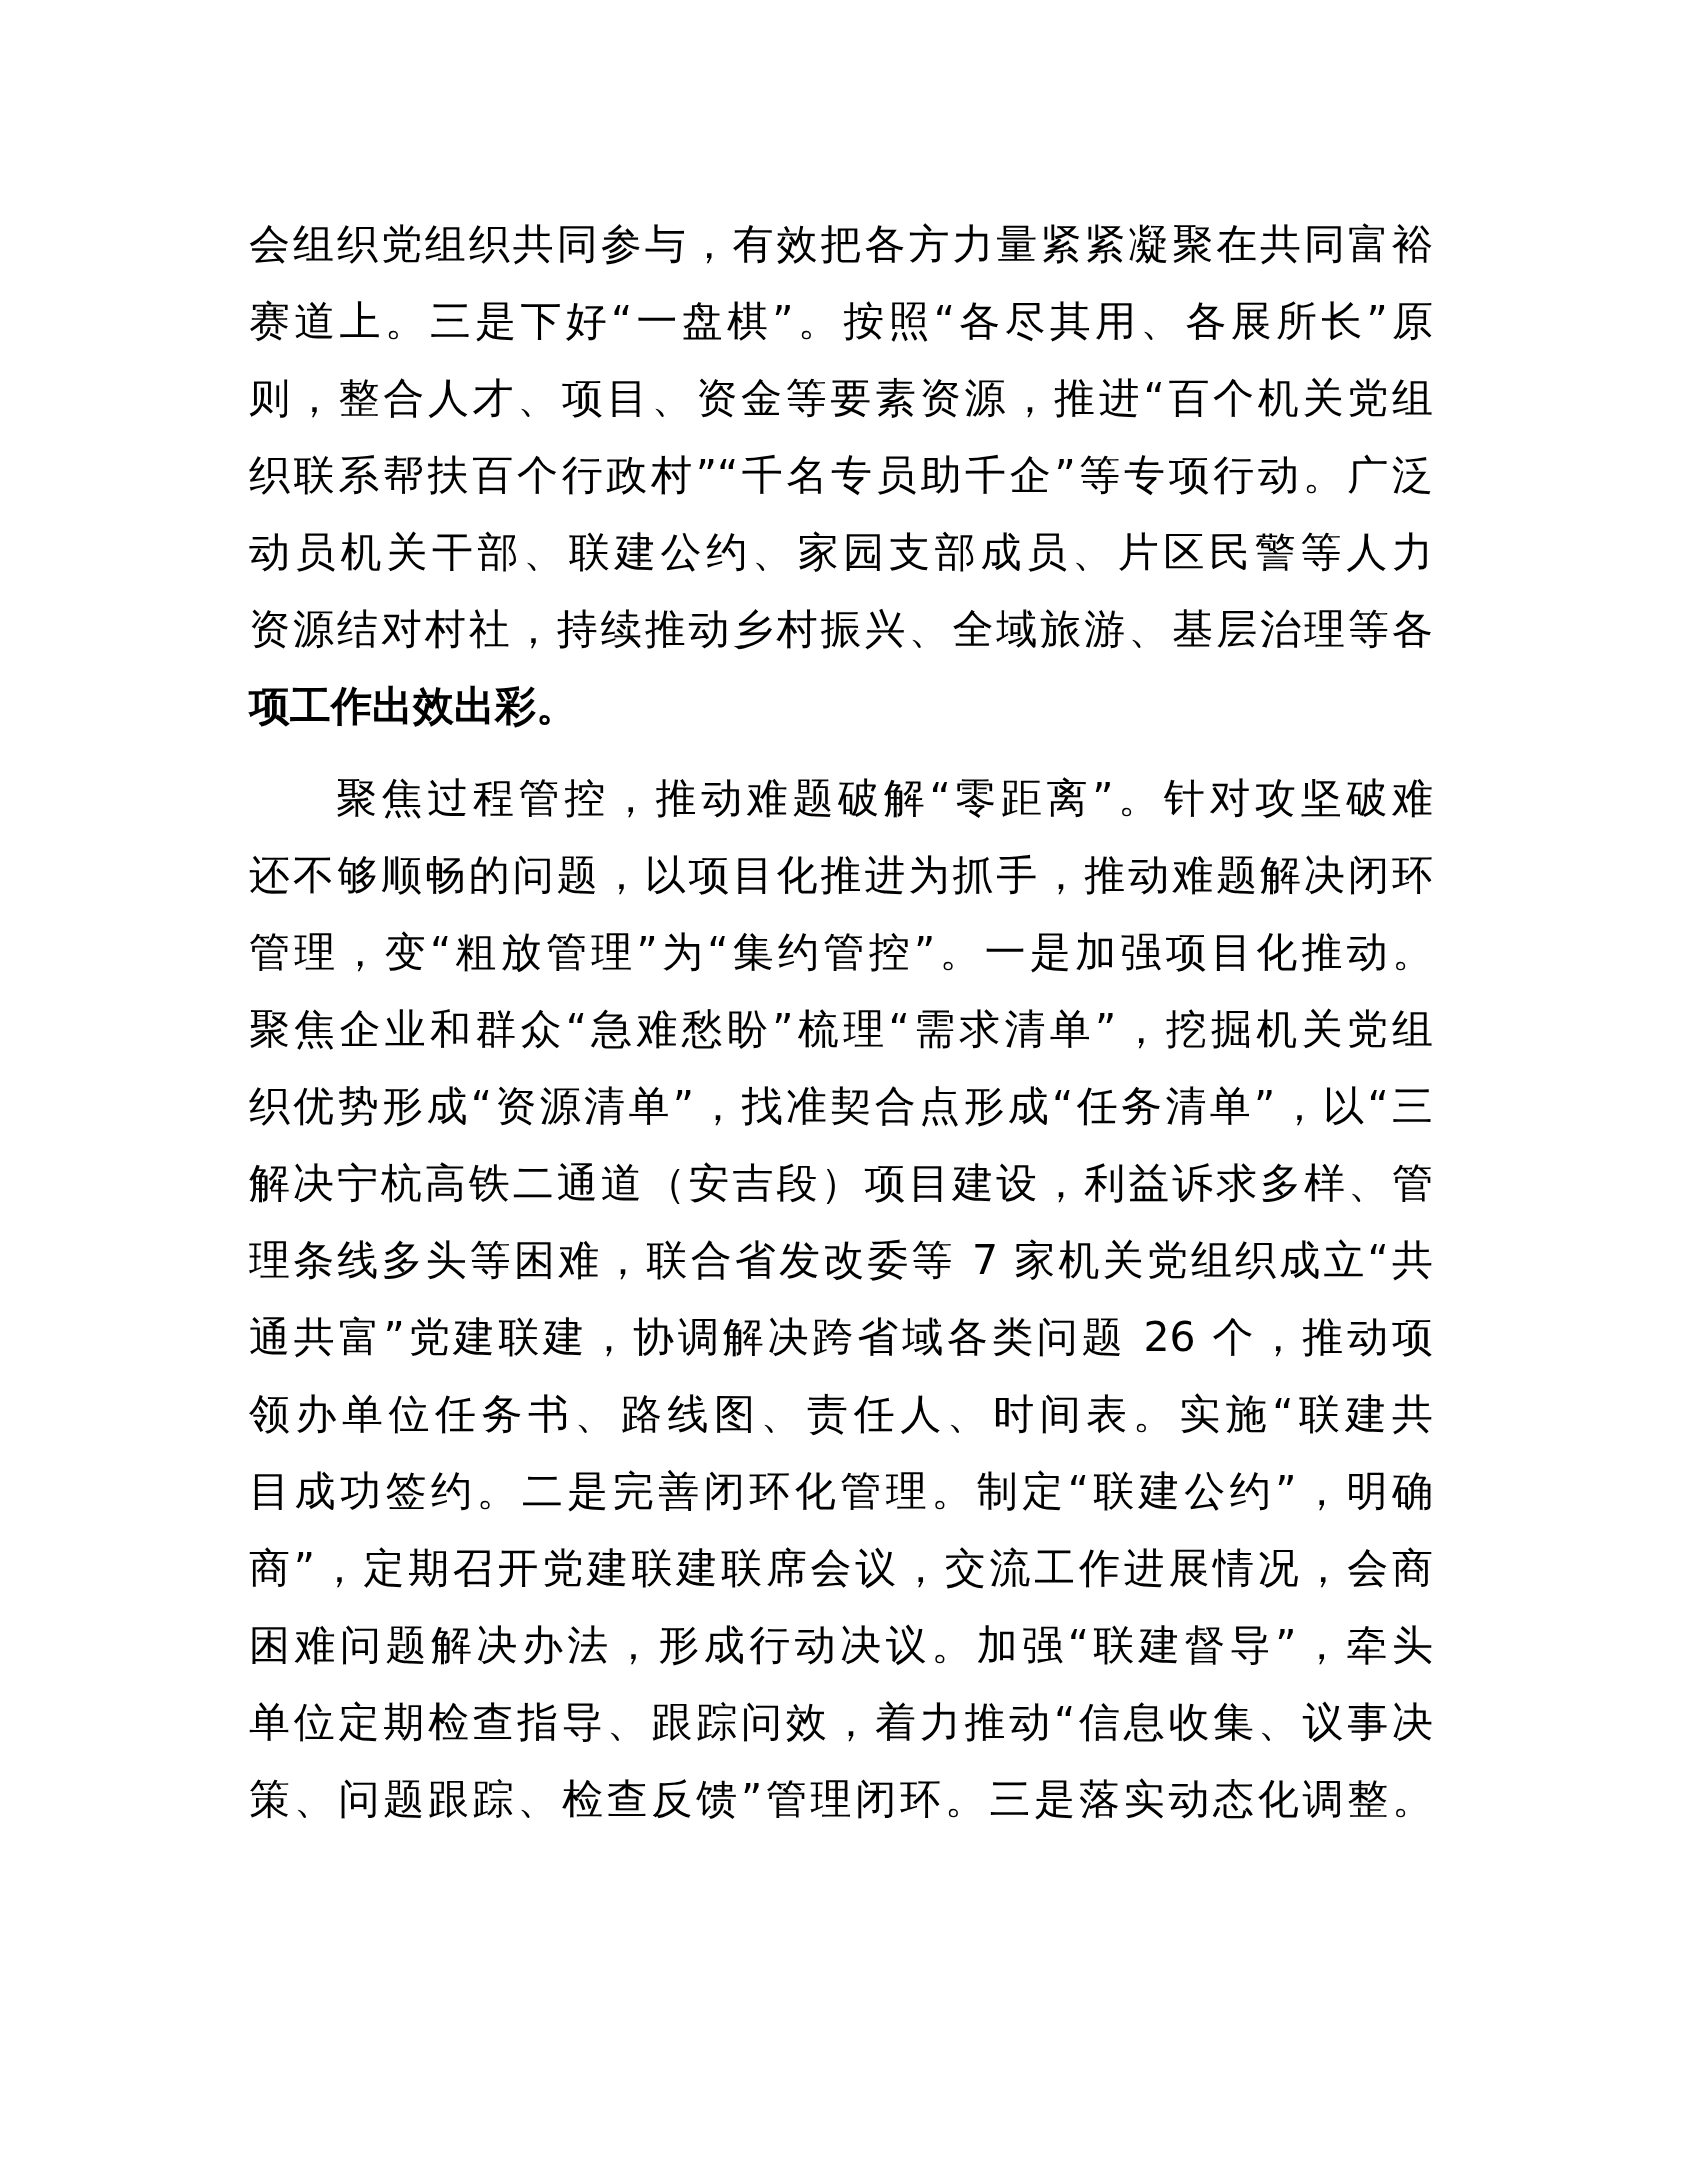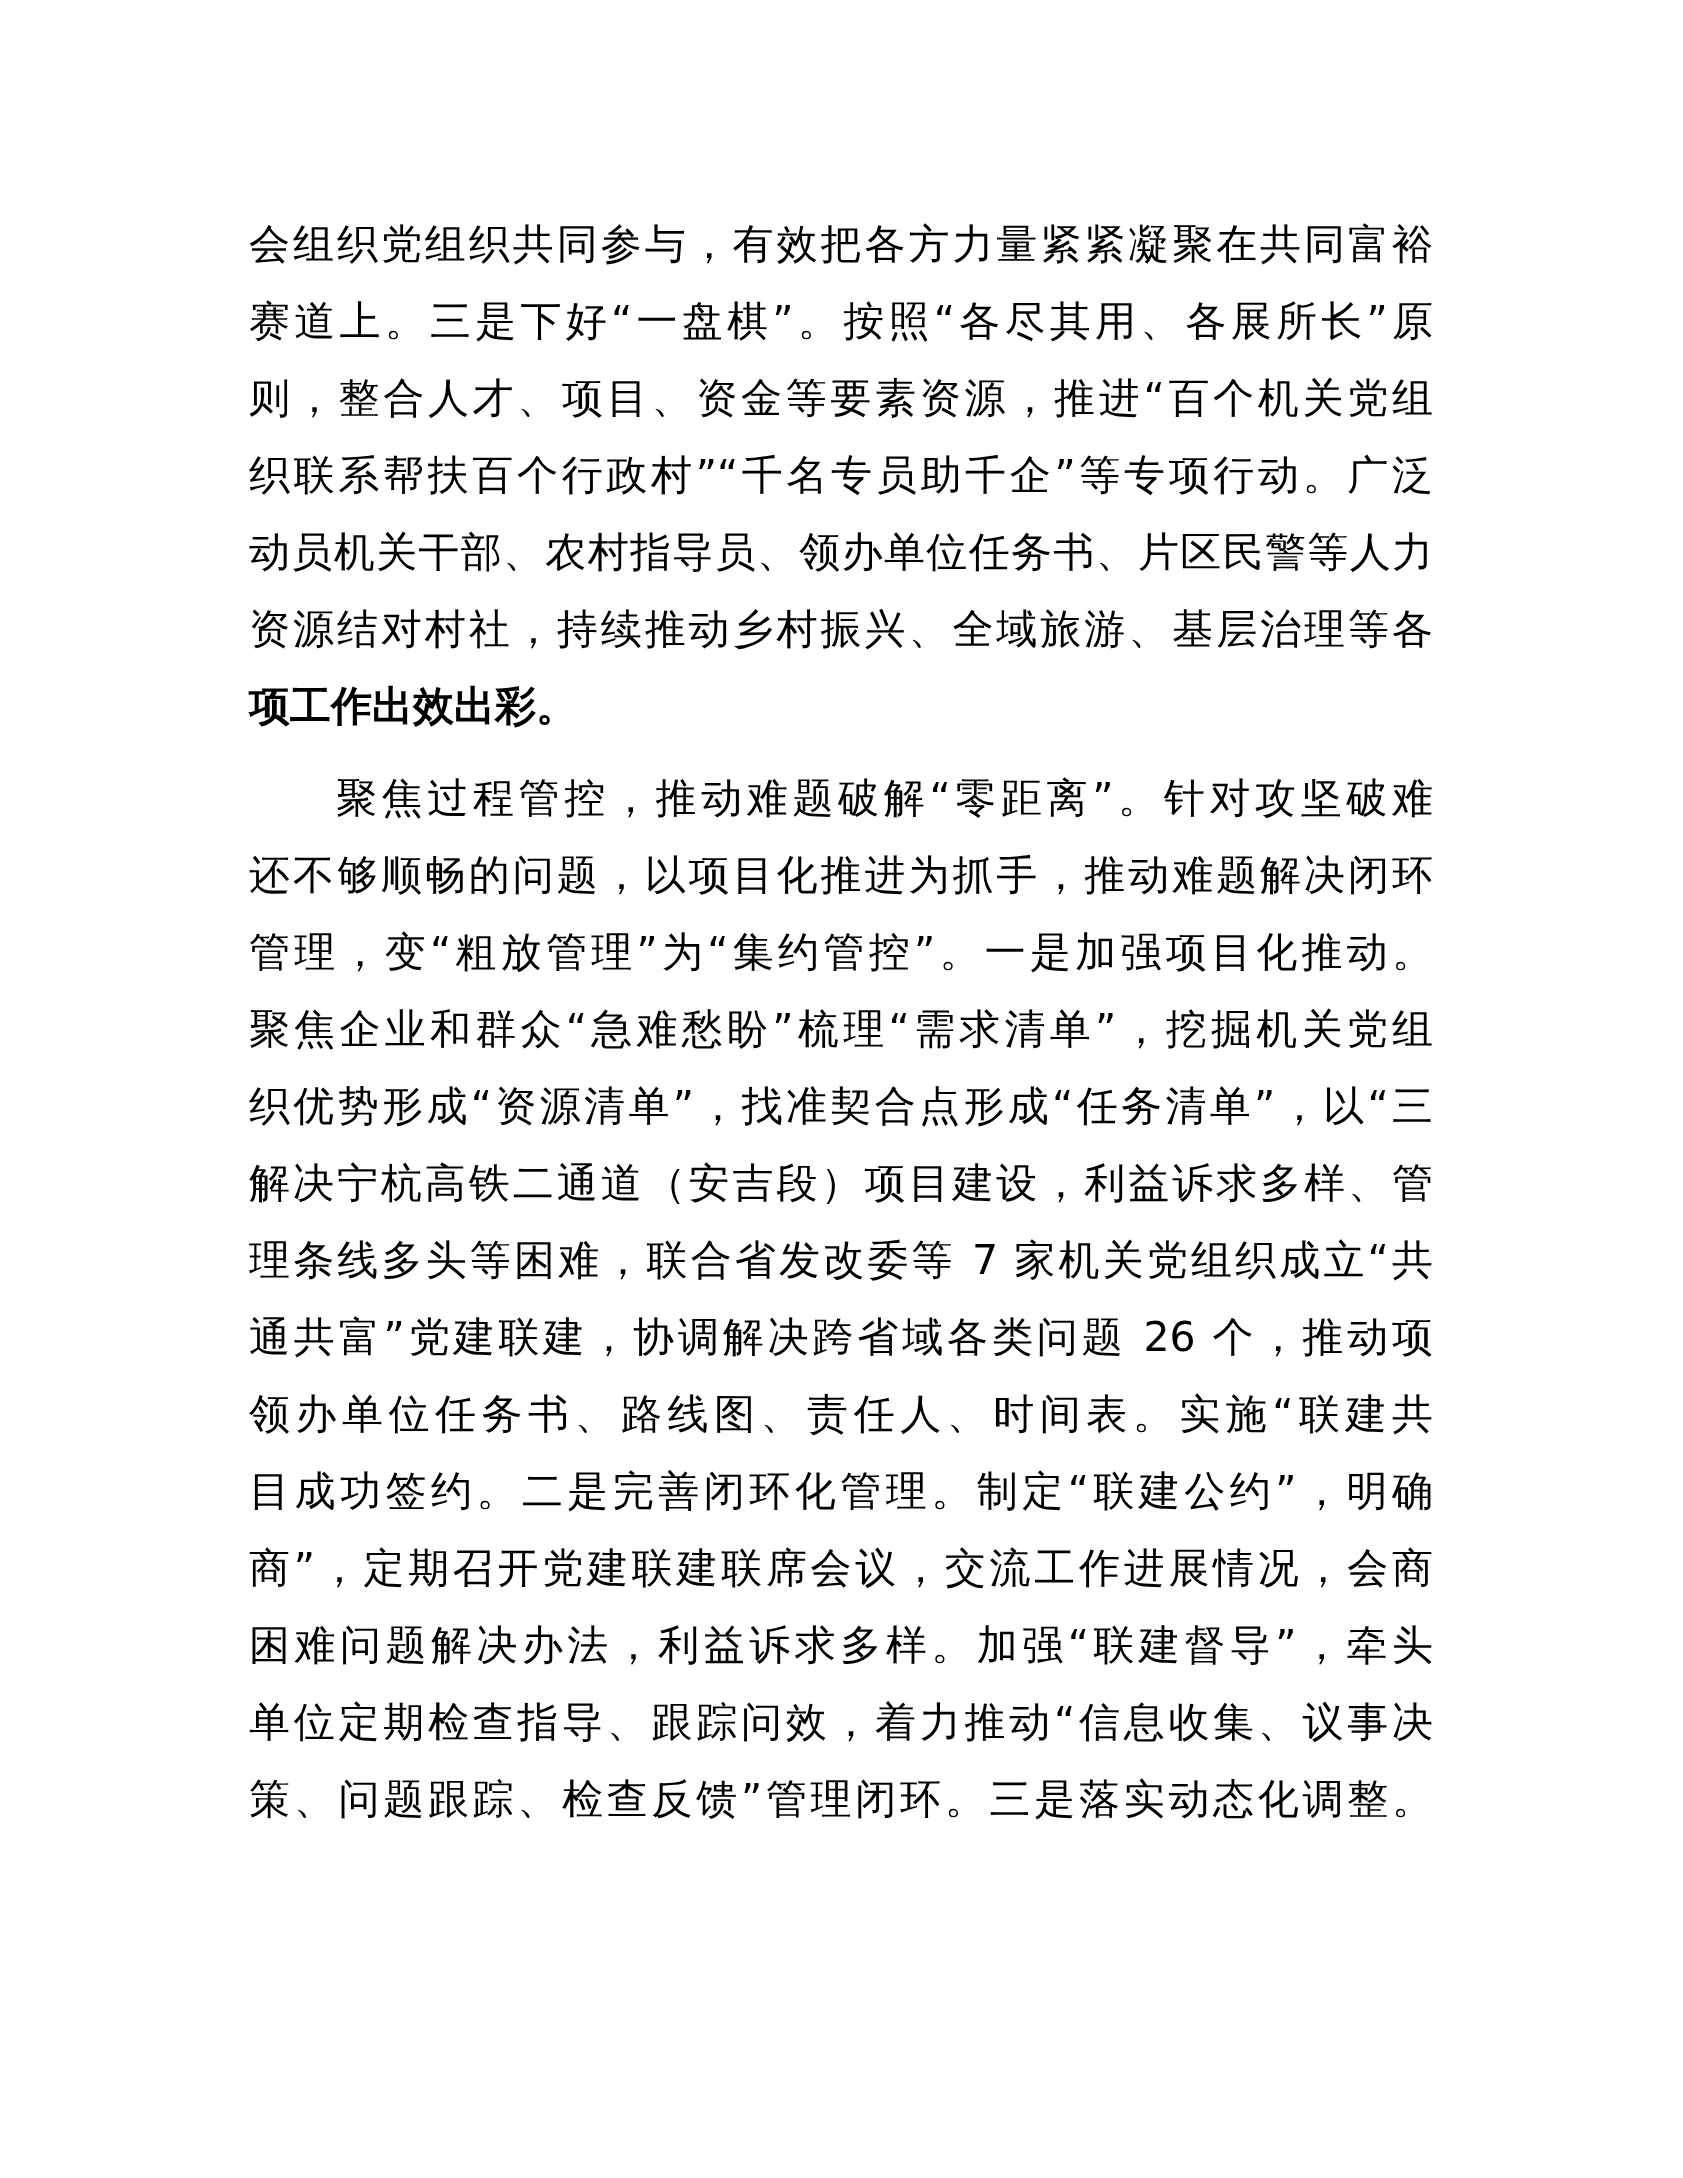--- a/index.html
+++ b/index.html
@@ -55,36 +55,36 @@
 </head>
 <body>
 
 <div class="page">
 
   <div class="paragraph" id="para-1">
     <div class="line">会组织党组织共同参与，有效把各方力量紧紧凝聚在共同富裕</div>
     <div class="line">赛道上。三是下好“一盘棋”。按照“各尽其用、各展所长”原</div>
     <div class="line">则，整合人才、项目、资金等要素资源，推进“百个机关党组</div>
     <div class="line">织联系帮扶百个行政村”“千名专员助千企”等专项行动。广泛</div>
-    <div class="line">动员机关干部、农村指导员、领办单位任务书、片区民警等人力</div>
+    <div class="line">动员机关干部、联建公约、家园支部成员、片区民警等人力</div>
     <div class="line">资源结对村社，持续推动乡村振兴、全域旅游、基层治理等各</div>
     <div class="line last">项工作出效出彩。</div>
   </div>
 
   <div class="paragraph" id="para-2">
     <div class="line indent">聚焦过程管控，推动难题破解“零距离”。针对攻坚破难</div>
     <div class="line">还不够顺畅的问题，以项目化推进为抓手，推动难题解决闭环</div>
     <div class="line">管理，变“粗放管理”为“集约管控”。一是加强项目化推动。</div>
     <div class="line">聚焦企业和群众“急难愁盼”梳理“需求清单”，挖掘机关党组</div>
     <div class="line">织优势形成“资源清单”，找准契合点形成“任务清单”，以“三</div>
     <div class="line">解决宁杭高铁二通道（安吉段）项目建设，利益诉求多样、管</div>
     <div class="line">理条线多头等困难，联合省发改委等 7 家机关党组织成立“共</div>
     <div class="line">通共富”党建联建，协调解决跨省域各类问题 26 个，推动项</div>
     <div class="line">领办单位任务书、路线图、责任人、时间表。实施“联建共</div>
     <div class="line">目成功签约。二是完善闭环化管理。制定“联建公约”，明确</div>
     <div class="line">商”，定期召开党建联建联席会议，交流工作进展情况，会商</div>
-    <div class="line">困难问题解决办法，利益诉求多样。加强“联建督导”，牵头</div>
+    <div class="line">困难问题解决办法，形成行动决议。加强“联建督导”，牵头</div>
     <div class="line">单位定期检查指导、跟踪问效，着力推动“信息收集、议事决</div>
     <div class="line full-last">策、问题跟踪、检查反馈”管理闭环。三是落实动态化调整。</div>
   </div>
 
 </div>
 
 
 </body></html>

